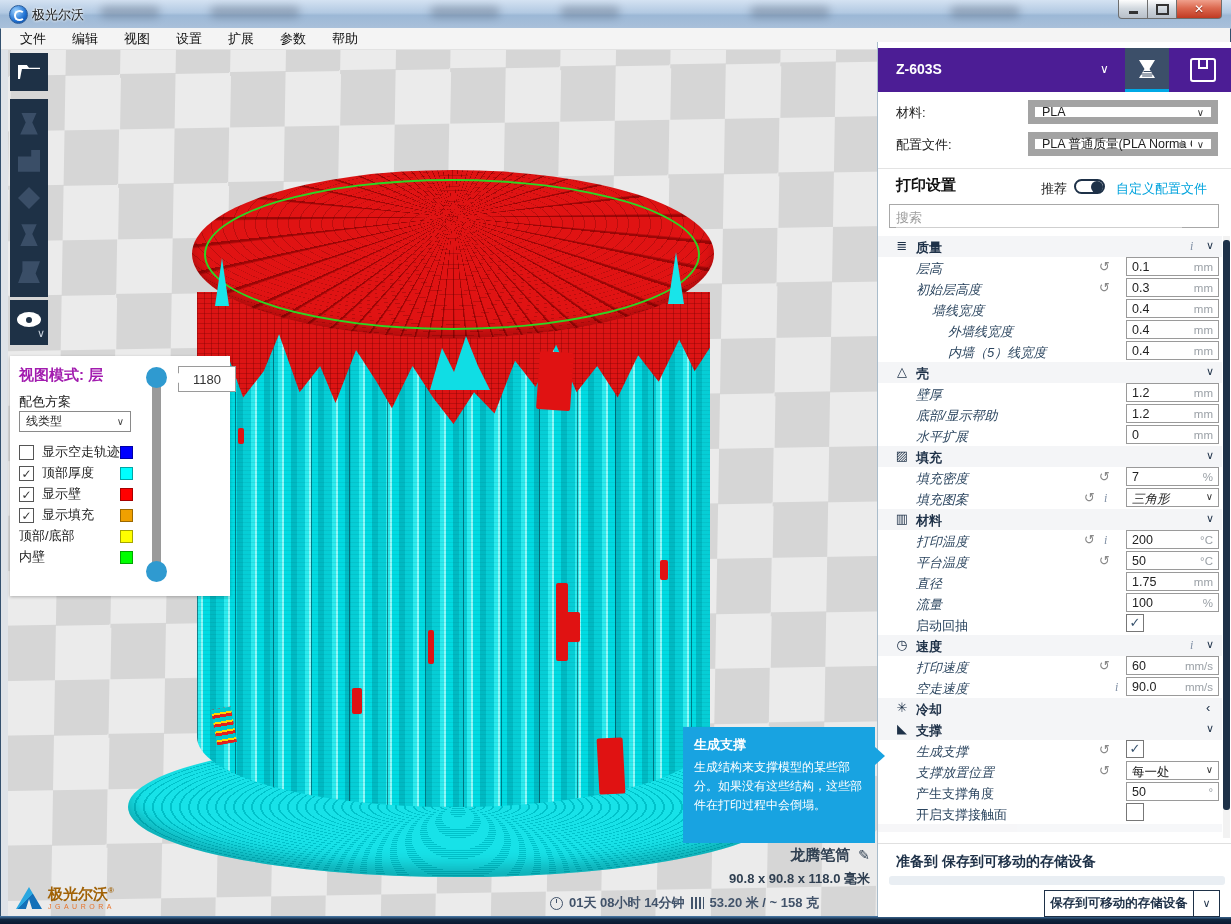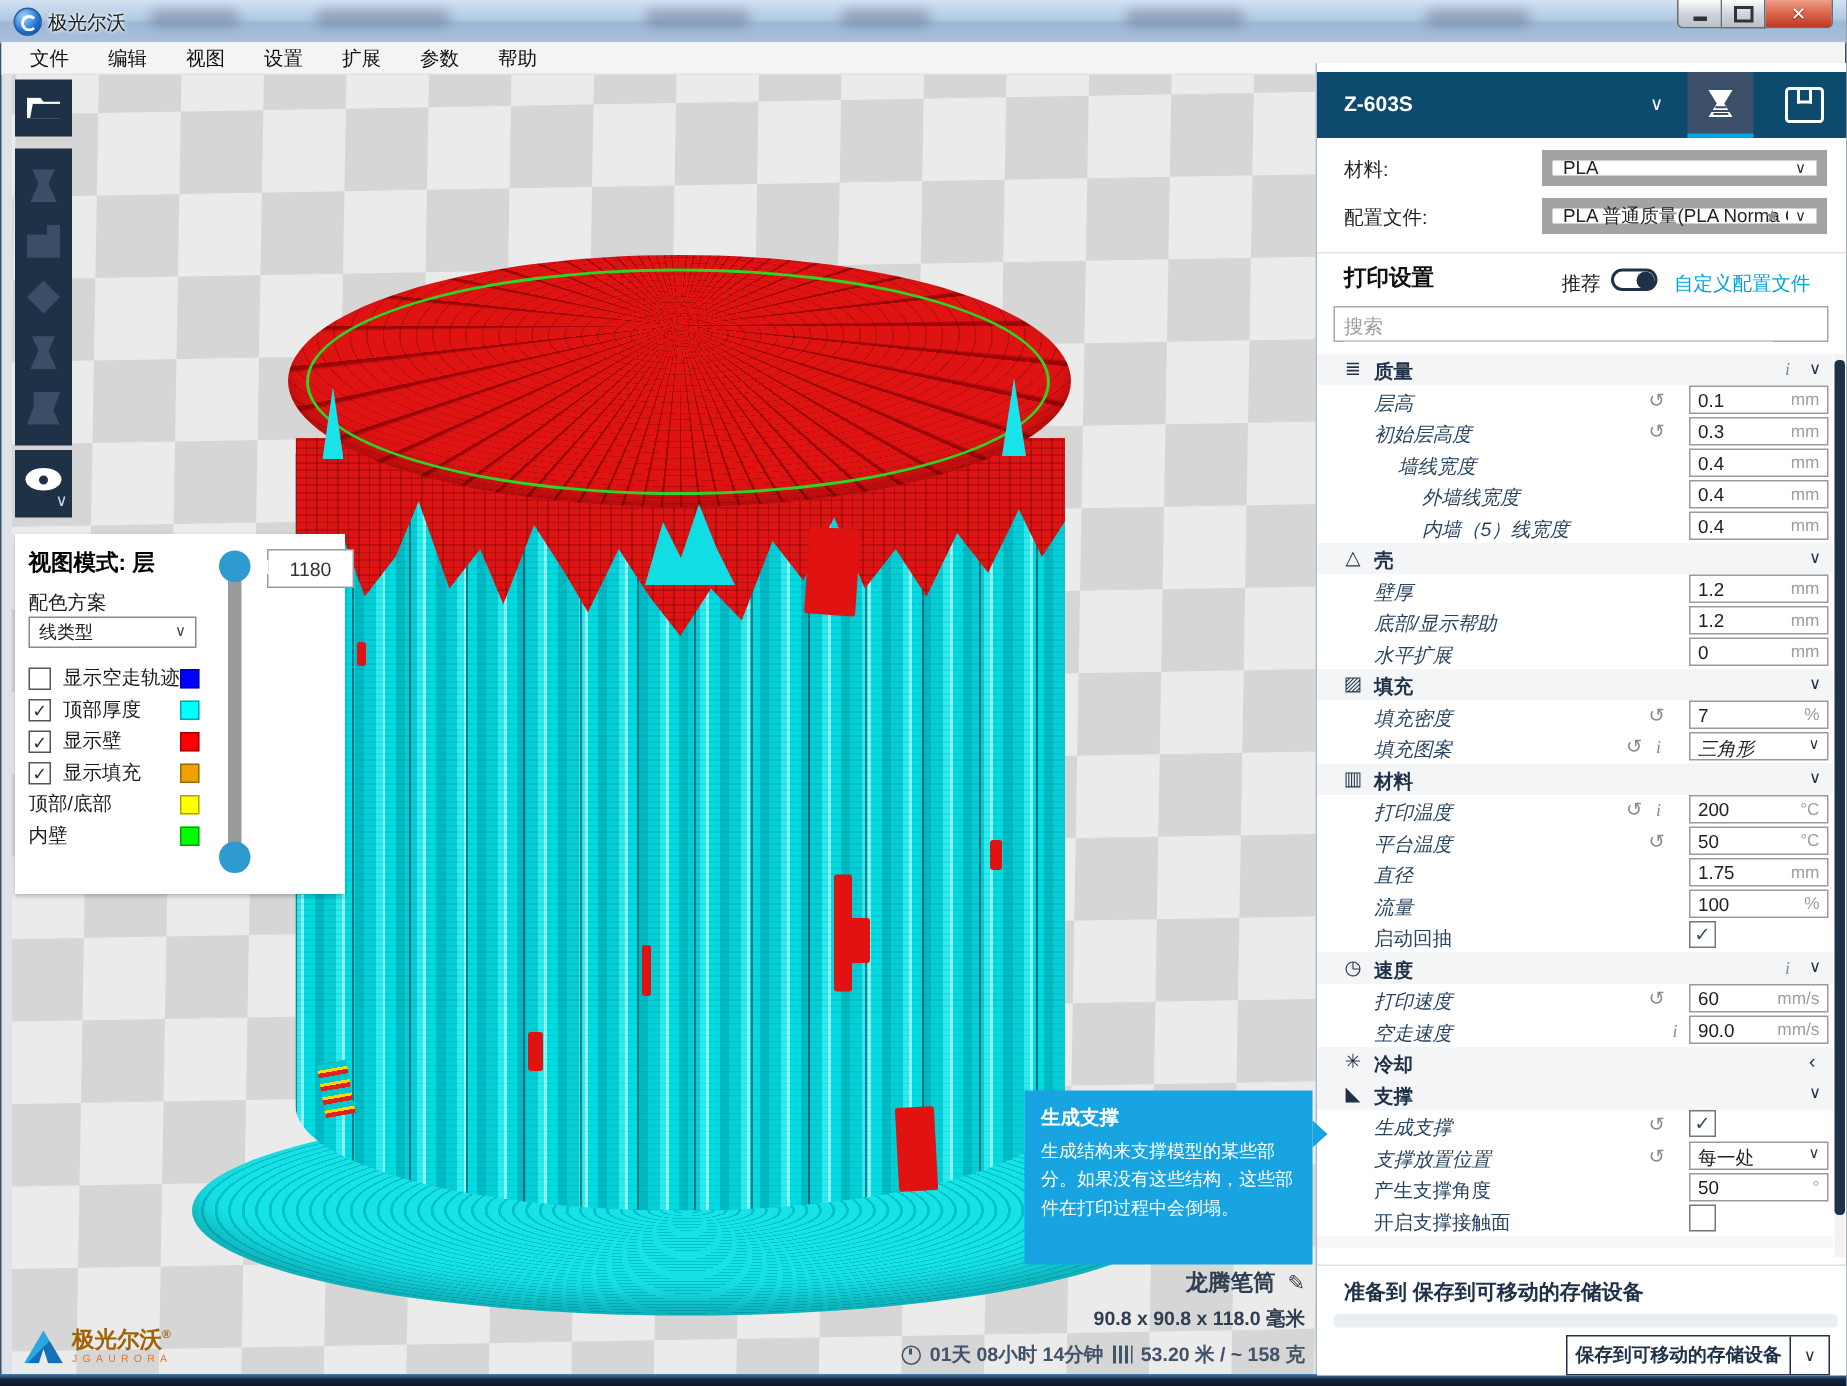--- a/index.html
+++ b/index.html
@@ -78,21 +78,21 @@
   .folder::after{content:"";position:absolute;left:2px;top:4px;width:24px;height:10px;background:#1e3146;clip-path:polygon(8% 0,100% 0,92% 100%,0 100%);outline:2px solid #fff;}
   .toolcol{position:absolute;left:10px;top:99px;width:38px;height:198px;display:flex;flex-direction:column;align-items:center;justify-content:space-around;padding:6px 0;box-sizing:border-box;}
   .tool{width:22px;height:22px;background:#3a4e67;clip-path:polygon(15% 0,85% 0,65% 45%,90% 100%,10% 100%,35% 45%);}
   .eye-btn{position:absolute;left:10px;top:300px;width:38px;height:45px;}
   .eye{position:absolute;left:7px;top:12px;width:24px;height:15px;background:#fff;border-radius:50%;}
   .eye::after{content:"";position:absolute;left:7px;top:2.5px;width:10px;height:10px;border-radius:50%;background:#1e3146;border:2.5px solid #fff;box-sizing:border-box;}
   .eye-chev{position:absolute;left:27px;top:27px;color:#cdd6e0;font-size:11px;}
 
   
   .view-panel{position:absolute;left:10px;top:356px;width:220px;height:240px;background:#fff;box-shadow:0 1px 3px rgba(0,0,0,.25);}
-  .vp-title{position:absolute;left:9px;top:10px;font-size:15px;font-weight:bold;color:#000000;}
+  .vp-title{position:absolute;left:9px;top:10px;font-size:15px;font-weight:bold;color:#a21caf;}
   .vp-sub{position:absolute;left:9px;top:37px;font-size:13px;color:#222;}
   .vp-select{position:absolute;left:9px;top:55px;width:112px;height:21px;border:1px solid #8a8a8a;background:#fff;font-size:12px;color:#222;display:flex;align-items:center;padding-left:6px;box-sizing:border-box;}
   .vp-select .chev{position:absolute;right:6px;color:#444;font-size:10px;}
   .legend-row{position:absolute;left:9px;width:200px;height:20px;display:flex;align-items:center;}
   .lcheck{width:15px;height:15px;border:1px solid #555;background:#fff;margin-right:8px;font-size:12px;line-height:14px;text-align:center;color:#333;box-sizing:border-box;}
   .llabel{font-size:13px;color:#1c1c1c;}
   .lswatch{position:absolute;left:101px;width:13px;height:13px;border:1px solid rgba(0,0,0,.35);box-sizing:border-box;}
   .no-check .llabel{margin-left:0px;}
 
   
@@ -106,35 +106,35 @@
   .tooltip{position:absolute;left:683px;top:727px;width:192px;height:116px;background:#18a3e1;color:#fff;padding:9px 11px;box-sizing:border-box;z-index:9;}
   .tooltip::after{content:"";position:absolute;right:-10px;top:20px;border-top:9px solid transparent;border-bottom:9px solid transparent;border-left:10px solid #18a3e1;}
   .tt-title{font-size:13px;font-weight:bold;margin-bottom:4px;}
   .tt-body{font-size:12px;line-height:1.6;}
 
   
   .minfo{position:absolute;right:361px;top:846px;width:320px;text-align:right;color:#2f3f51;z-index:5;}
   .mi-name{font-size:15px;font-weight:bold;}
   .mi-pen{font-size:14px;margin-left:8px;color:#2f3f51;}
   .mi-dims{font-size:13px;font-weight:bold;margin-top:5px;}
-  .mi-stats{font-size:13px;font-weight:bold;margin-top:6px;display:flex;justify-content:flex-end;align-items:center;gap:6px;color:#42536a;}
+  .mi-stats{font-size:13px;font-weight:bold;margin-top:6px;display:flex;align-items:center;gap:6px;color:#42536a;}
   .clockI{display:inline-block;width:13px;height:13px;border:1.5px solid #42536a;border-radius:50%;position:relative;box-sizing:border-box;}
   .clockI::after{content:"";position:absolute;left:4.5px;top:1.5px;width:1.5px;height:4px;background:#42536a;}
   .barsI{display:inline-block;width:13px;height:12px;background:repeating-linear-gradient(90deg,#42536a 0 2px,transparent 2px 4px);}
 
   
   .logo{position:absolute;left:16px;top:886px;display:flex;align-items:center;z-index:5;}
   .logo-mark{width:26px;height:22px;background:linear-gradient(135deg,#2aa7e0 50%,#1470b8 50%);clip-path:polygon(50% 0,100% 100%,62% 100%,50% 55%,38% 100%,0 100%);}
   .logo-cn{font-size:15px;font-weight:bold;color:#a16207;line-height:1;}
   .logo-r{font-size:8px;vertical-align:super;}
   .logo-en{font-size:7px;letter-spacing:3.5px;color:#e8732a;margin-top:2px;}
 
   
   .rpanel{position:absolute;left:877px;top:42px;width:354px;height:874px;background:#fff;border-left:1px solid #a9bccb;box-sizing:border-box;z-index:8;}
-  .rp-head{position:absolute;left:0;top:6px;width:354px;height:44px;background:#0c4a6e;}
+  .rp-head{position:absolute;left:0;top:6px;width:354px;height:44px;background:#4c1d95;}
   .rp-printer{position:absolute;left:18px;top:13px;font-size:14px;font-weight:bold;color:#fff;}
   .rp-chev{position:absolute;left:222px;top:14px;color:#fff;font-size:12px;}
   .rp-tab{position:absolute;top:0;width:44px;height:44px;display:flex;align-items:center;justify-content:center;}
   .rp-tab1{left:247px;background:#3c4f69;border-bottom:3px solid #00a9e6;box-sizing:border-box;}
   .rp-tab2{left:303px;}
   .printerI{width:22px;height:20px;border:2px solid #fff;border-radius:3px;position:relative;}
   .printerI::after{content:"";position:absolute;left:6px;top:0;width:6px;height:7px;border:2px solid #fff;border-top:none;}
   .mrow{position:absolute;left:0;width:354px;height:24px;}
   .mrow .mlabel{position:absolute;left:18px;top:4px;font-size:13px;color:#222;}
   .mselect{position:absolute;left:150px;top:0;width:190px;height:24px;border:7px solid #a3a3a3;background:#fff;box-sizing:border-box;display:flex;align-items:center;padding-left:7px;font-size:12.5px;color:#222;}

